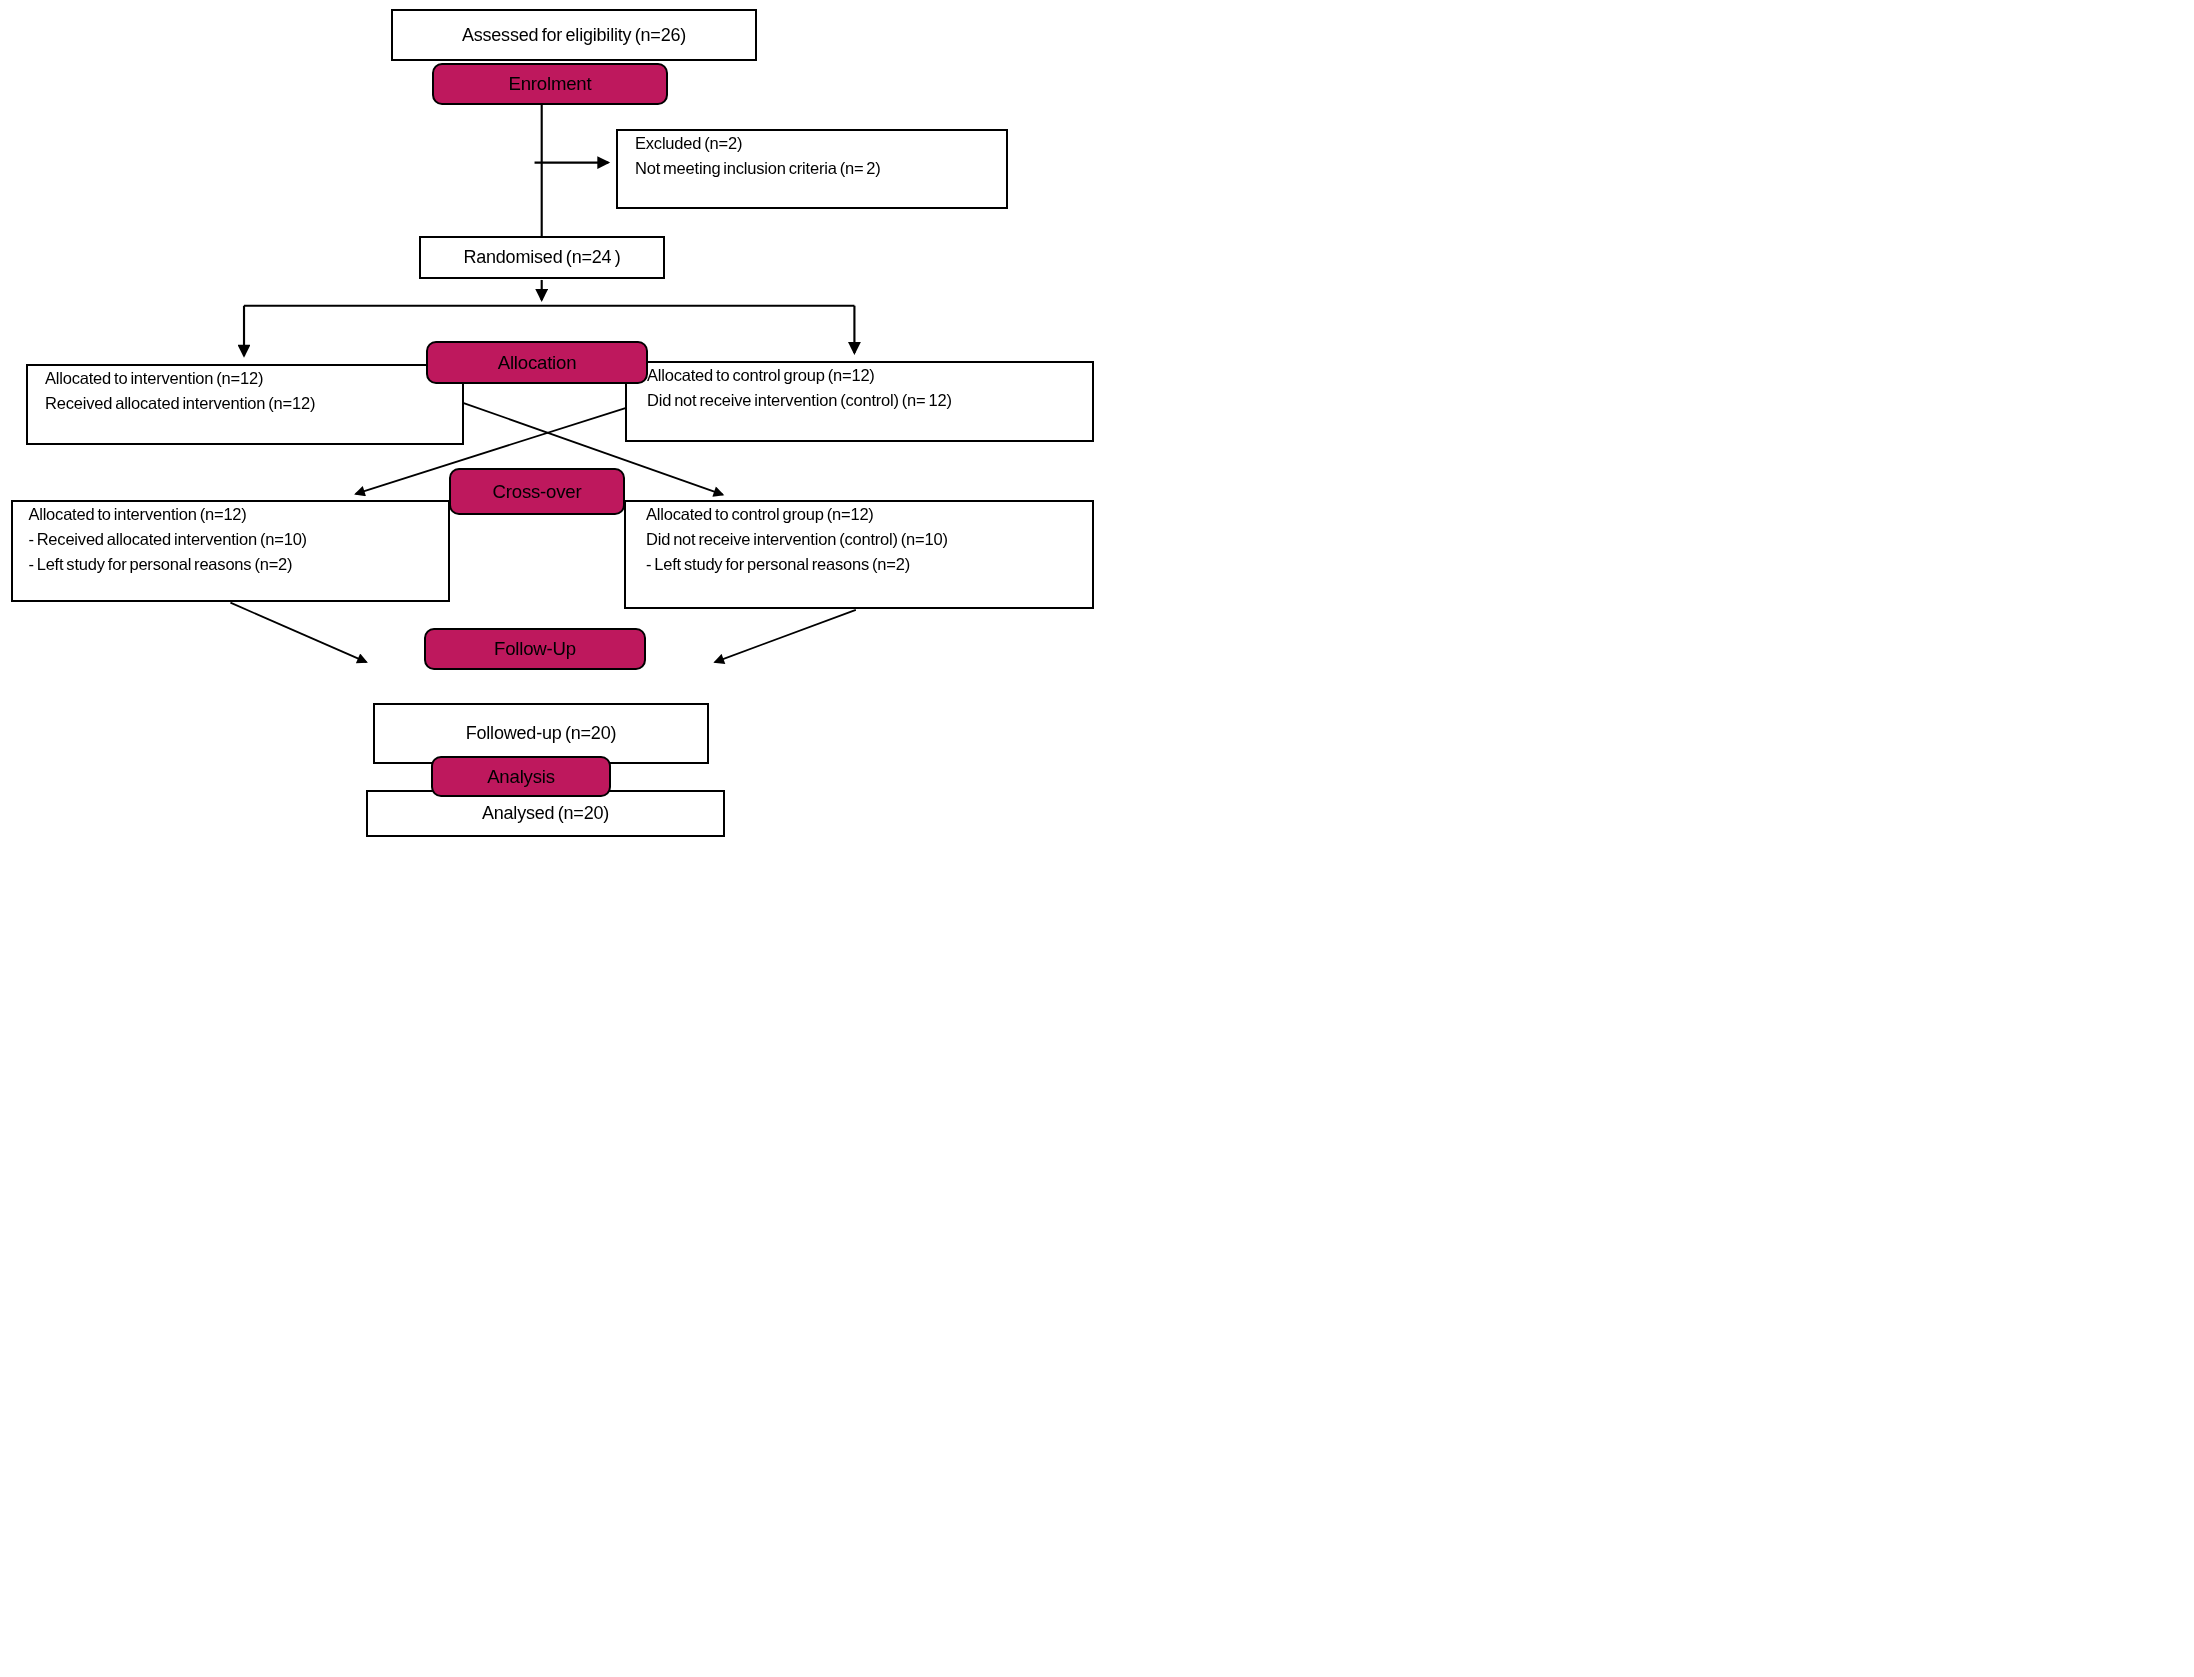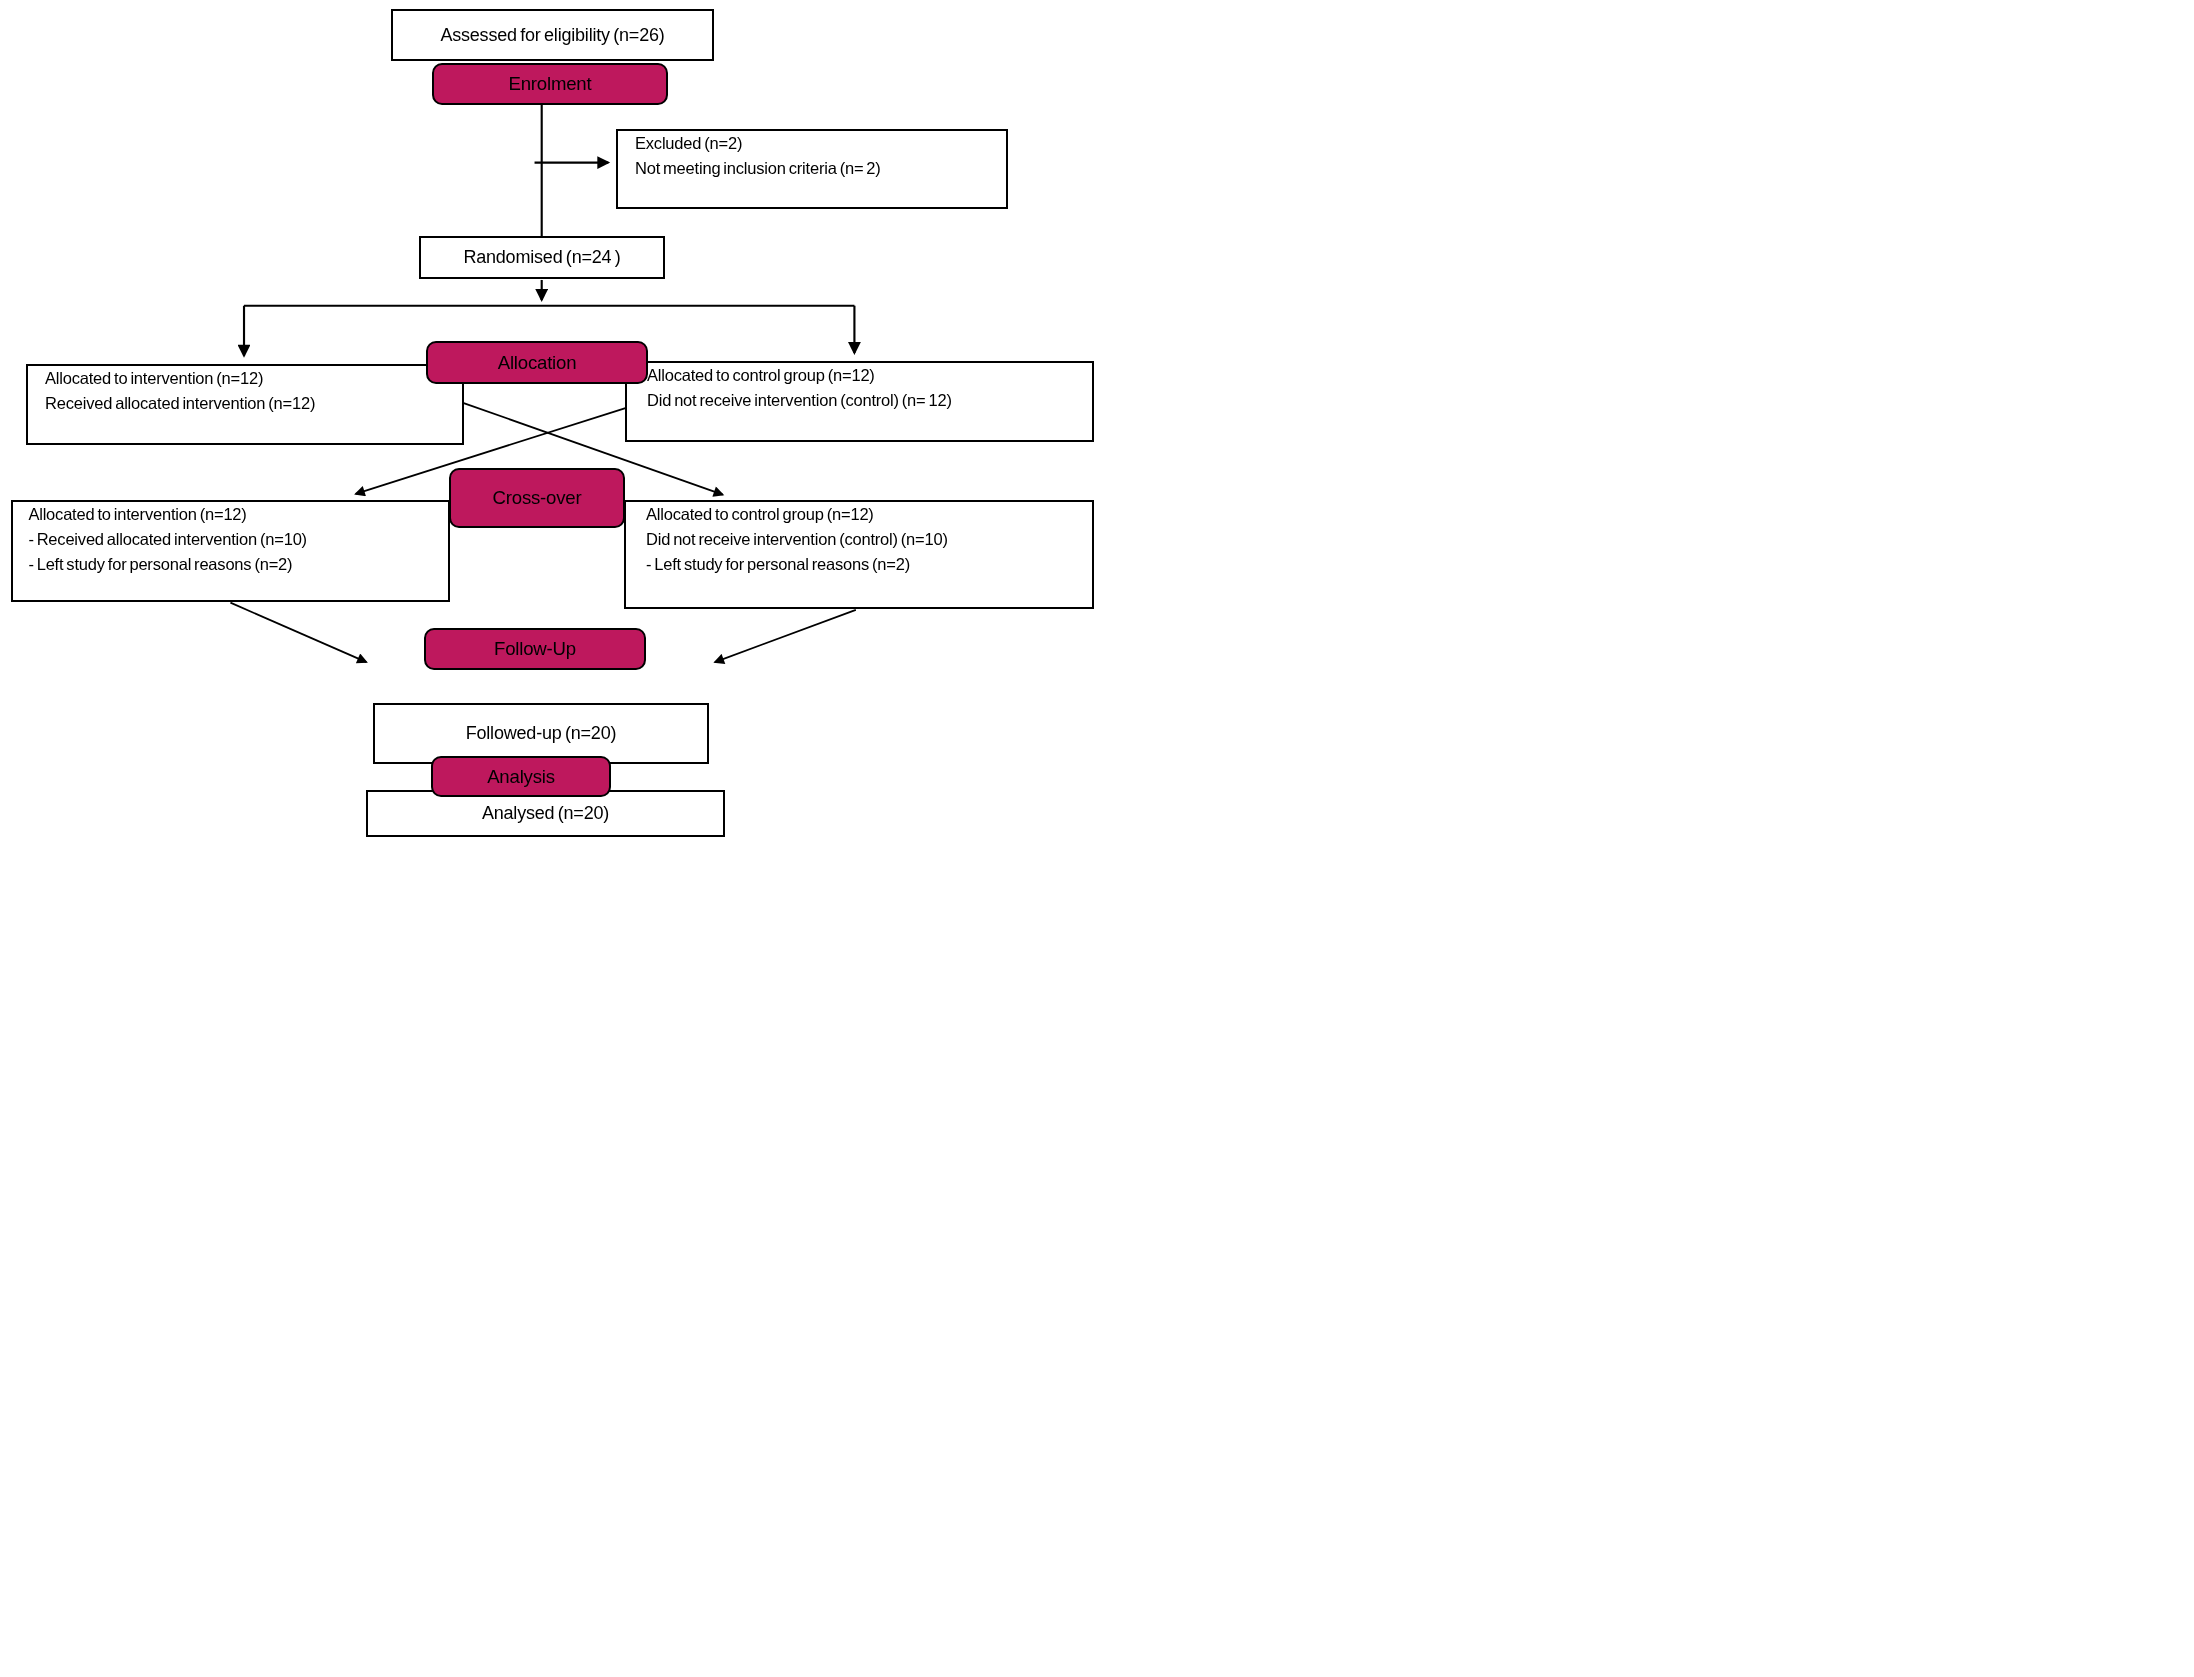--- a/index.html
+++ b/index.html
@@ -58,21 +58,21 @@
 
     <line x1="874" y1="570" x2="497" y2="690" stroke="#000" stroke-width="2.5" marker-end="url(#ah)"></line>
 
     <line x1="322" y1="842" x2="512" y2="925" stroke="#000" stroke-width="2.5" marker-end="url(#ah)"></line>
 
     <line x1="1196" y1="852" x2="999" y2="925" stroke="#000" stroke-width="2.5" marker-end="url(#ah)"></line>
 
     <line x1="755" y1="1006" x2="755" y2="1048" stroke="#000" stroke-width="3" marker-end="url(#ah)"></line>
   </svg>
 
-  <div class="rbox center thick" style="left:391px;top:9.3px;width:323px;height:52px">
+  <div class="rbox center thick" style="left:391px;top:9.3px;width:366px;height:52px">
     <span class="ln">Assessed for eligibility (n=26)</span>
   </div>
 
   <div class="rbox multi" style="left:616px;top:129px;width:392px;height:80px;padding-left:17px">
     <div class="ln">Excluded (n=2)</div>
     <div class="ln">Not meeting inclusion criteria (n= 2)</div>
   </div>
 
   <div class="rbox center" style="left:419px;top:236px;width:246px;height:43px">
     <span class="ln">Randomised (n=24 )</span>
@@ -109,21 +109,21 @@
   </div>
 
   <div class="lbox" style="left:432px;top:63px;width:236px;height:42px">
     <span class="ln">Enrolment</span>
   </div>
 
   <div class="lbox" style="left:426px;top:341px;width:222px;height:43px">
     <span class="ln">Allocation</span>
   </div>
 
-  <div class="lbox" style="left:449px;top:468px;width:176px;height:60px">
+  <div class="lbox" style="left:449px;top:468px;width:176px;height:47px">
     <span class="ln">Cross-over</span>
   </div>
 
   <div class="lbox" style="left:424px;top:628px;width:222px;height:42px">
     <span class="ln">Follow-Up</span>
   </div>
 
   <div class="lbox" style="left:431px;top:756px;width:180px;height:41px">
     <span class="ln">Analysis</span>
   </div>

